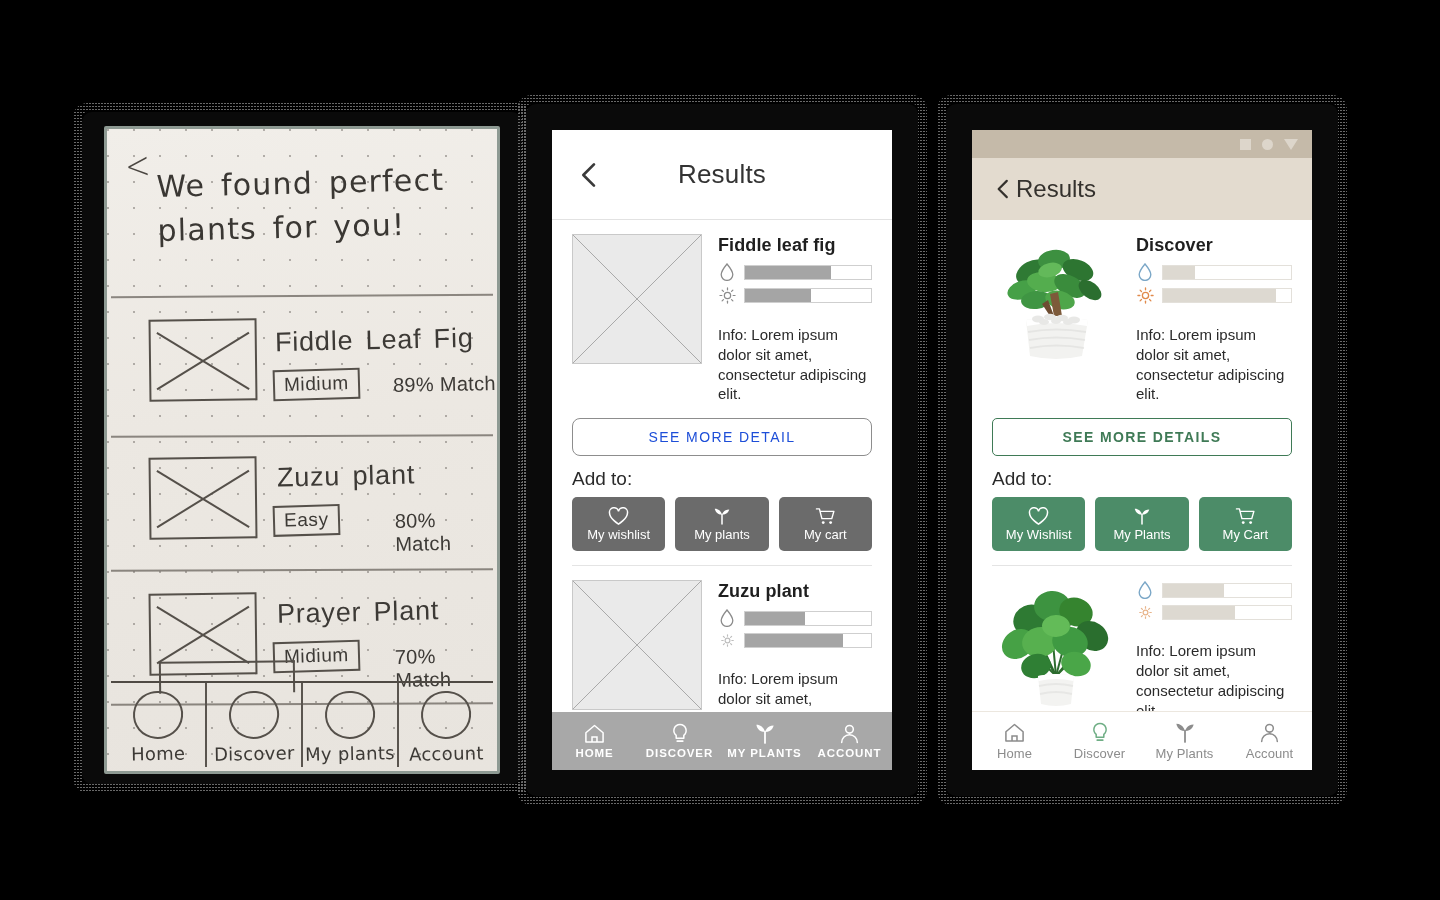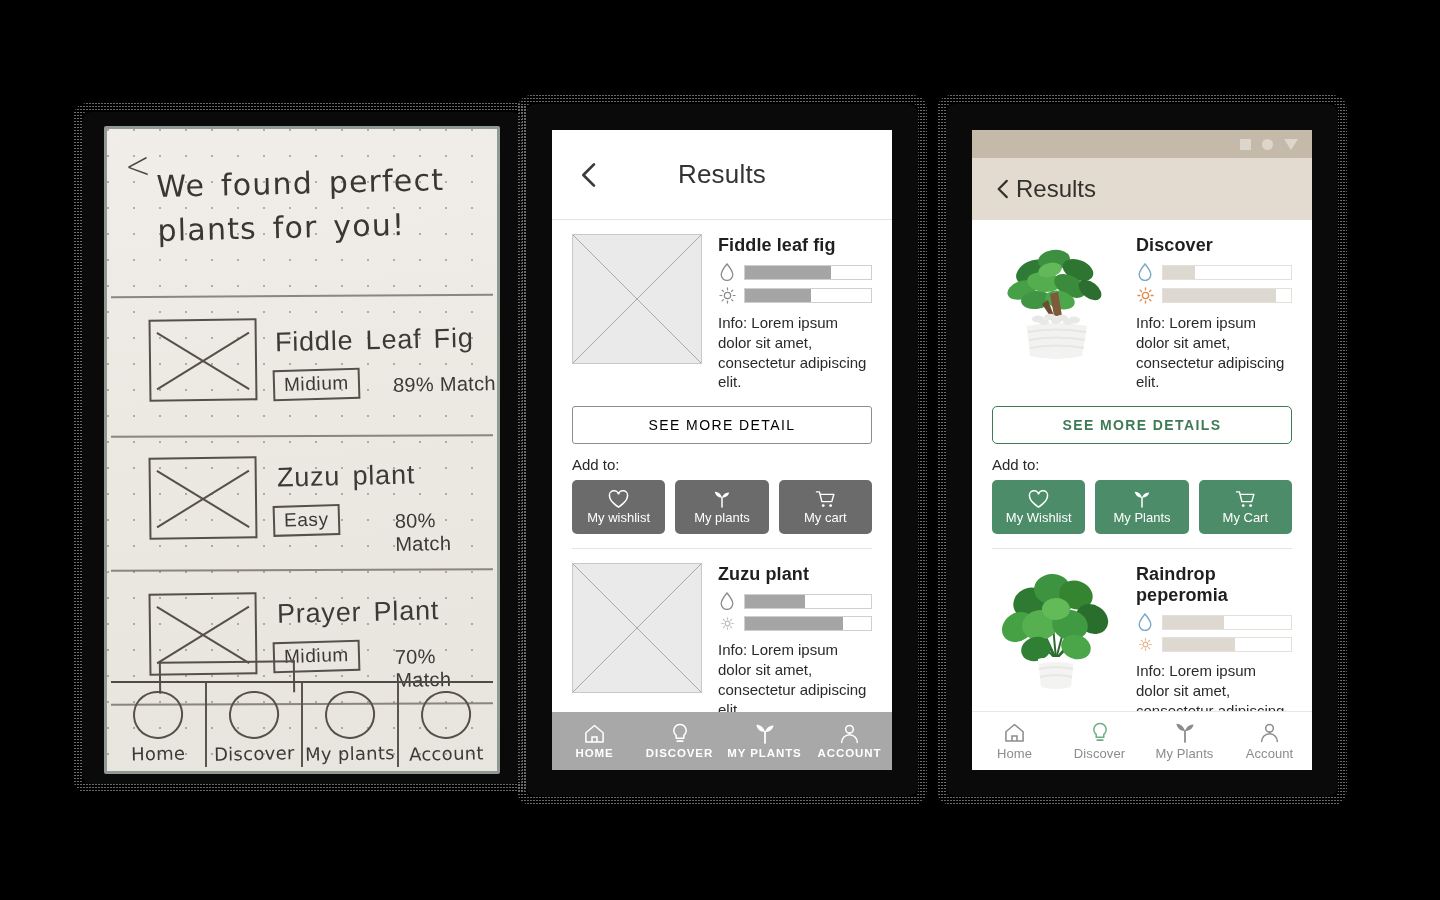--- a/index.html
+++ b/index.html
@@ -213,35 +213,35 @@
   .bar{
     flex:1;height:15px;border:1px solid #d2d2d2;background:#ffffff;position:relative;
     box-sizing:border-box;
   }
   .bar .fill{position:absolute;left:0;top:0;bottom:0;}
   .wire .bar{border-color:#cfcfcf;}
   .wire .bar .fill{background:#a5a5a5;}
   .hifi .bar{border-color:#e3e0da;}
   .hifi .bar .fill{background:#ddd9d1;}
   .info{
-    font-size:15px;line-height:1.32;color:#2a2a2a;margin:9px 0 0;
+    font-size:15px;line-height:1.32;color:#2a2a2a;margin:21px 0 0;
   }
   .detail-btn{
     margin:14px 0 0;height:38px;width:100%;
     display:flex;align-items:center;justify-content:center;
     font-size:14px;letter-spacing:1.4px;
     box-sizing:border-box;cursor:pointer;
   }
   .wire .detail-btn{
-    border:1px solid #8d8d8d;border-radius:3px;background:#fff;color:#000000;
+    border:1px solid #8d8d8d;border-radius:8px;background:#fff;color:#1d4ed8;
   }
   .hifi .detail-btn{
     border:1px solid #3f7a56;border-radius:5px;background:#fff;color:#3f7a56;font-weight:600;
   }
-  .addto{font-size:15px;color:#2a2a2a;margin:12px 0 7px;}
+  .addto{font-size:19px;color:#2a2a2a;margin:12px 0 7px;}
   .addrow{display:flex;gap:10px;}
   .addbtn{
     flex:1;height:54px;border-radius:5px;
     display:flex;flex-direction:column;align-items:center;justify-content:center;
     gap:2px;color:#fff;cursor:pointer;border:none;
   }
   .wire .addbtn{background:#6b6b6b;}
   .hifi .addbtn{background:#4c8c68;}
   .addbtn .lbl{font-size:13px;line-height:1;}
   .addbtn svg{display:block;}
@@ -633,21 +633,20 @@
                 </g>
                 <path d="M46 96 Q64 92 82 96 L79 124 Q64 128 49 124 Z" fill="#f3f3f1"></path>
                 <path d="M46 96 Q64 92 82 96 L81.4 101 Q64 97 46.6 101 Z" fill="#ffffff"></path>
                 <g opacity=".5">
                   <path d="M47 106 Q64 102 81 106" stroke="#dcdcda" stroke-width="2" fill="none"></path>
                   <path d="M48 114 Q64 110 80 114" stroke="#dcdcda" stroke-width="2" fill="none"></path>
                 </g>
               </svg>
             </div>
             <div class="card-body">
-              <p class="plant-name">Raindrop peperomia</p>
               <div class="meter">
                 <span class="ic">
                   <svg width="14" height="18" viewBox="0 0 14 18">
                       <path d="M7 1 C7 1 1.2 8 1.2 11.6 A5.8 5.8 0 0 0 12.8 11.6 C12.8 8 7 1 7 1 Z" fill="none" stroke="#7ba7c7" stroke-width="1.4"></path>
                     </svg>
                 </span>
                 <span class="bar">
                     <span class="fill" style="width: 48%;"></span>
                   </span>
               </div>

